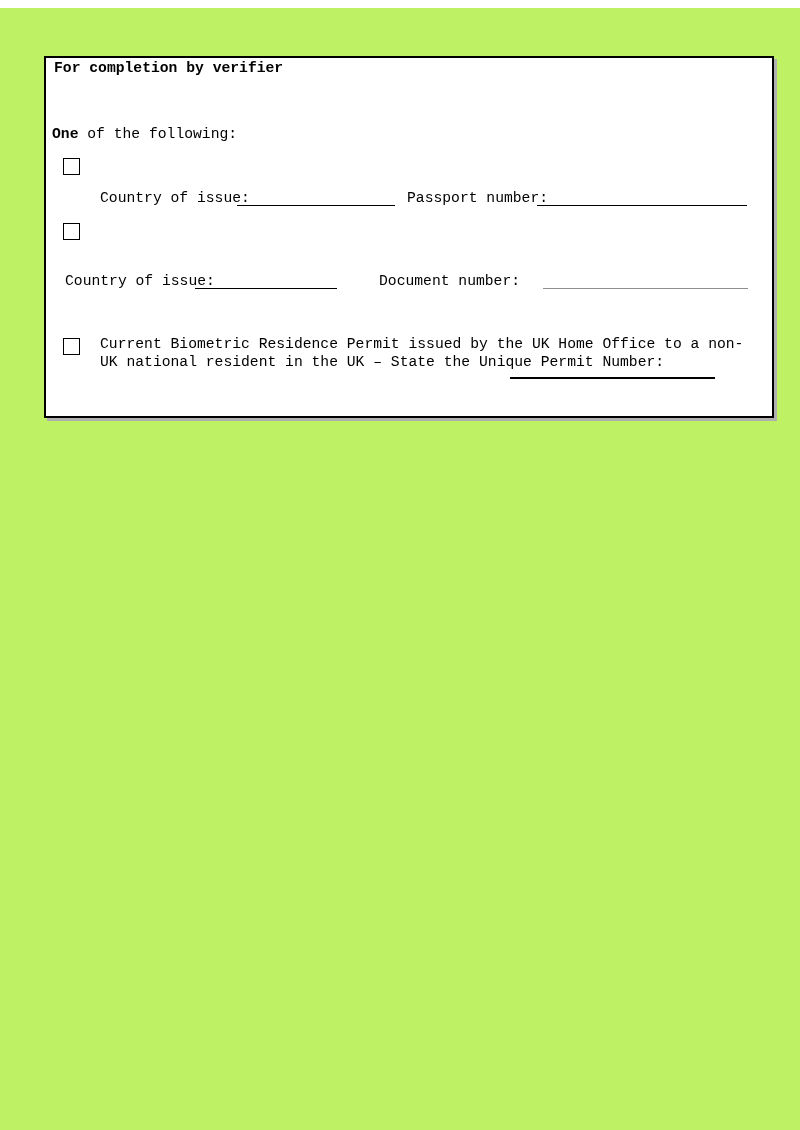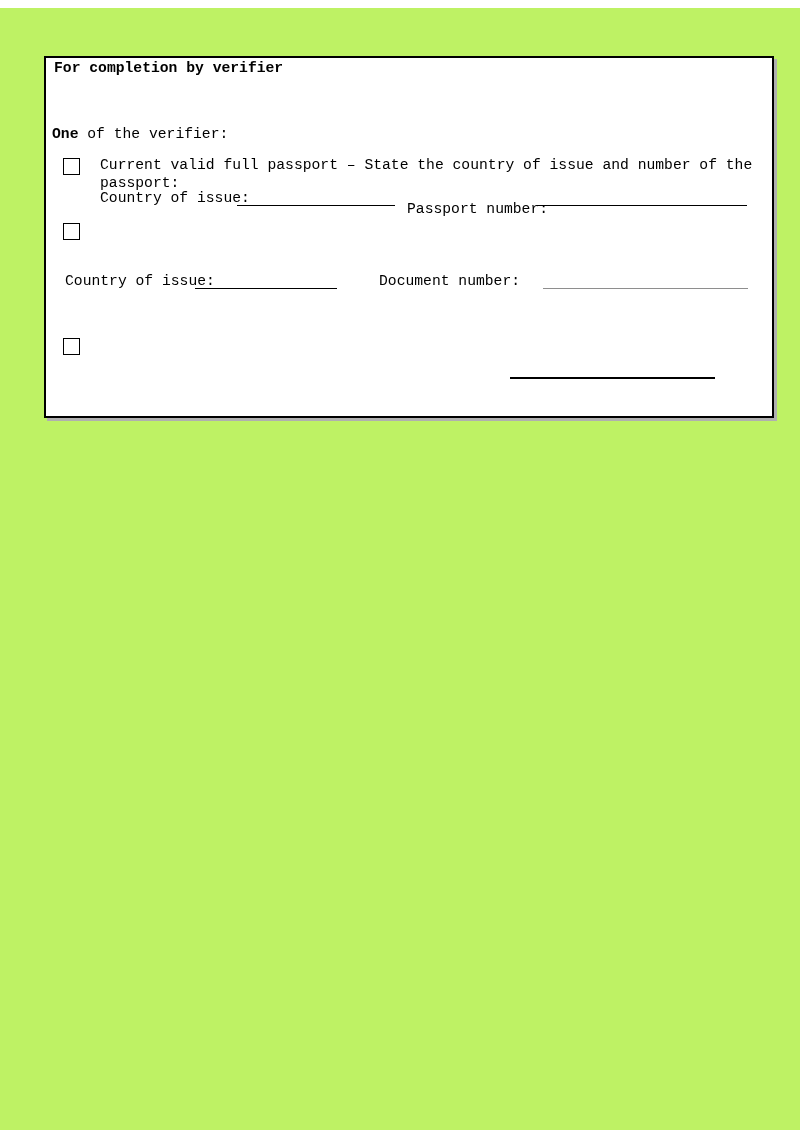--- a/index.html
+++ b/index.html
@@ -42,21 +42,21 @@
   }
   .cb1 { left: 17px; top: 100px; }
   .cb2 { left: 17px; top: 165px; }
   .cb3 { left: 17px; top: 280px; }
 
   .opt1 { left: 54px; top: 98px;  width: 680px; }
   .opt2 { left: 54px; top: 163px; width: 662px; }
   .opt3 { left: 54px; top: 277px; width: 650px; }
 
   .lbl-1a { left: 54px;  top: 131px; }
-  .lbl-1b { left: 361px; top: 142px; }
+  .lbl-1b { left: 361px; top: 131px; }
   .lbl-2a { left: 19px;  top: 214px; }
   .lbl-2b { left: 333px; top: 214px; }
 
   .entry-line { height: 0; border-bottom: 1.5px solid #000000; }
   .line-1a { left: 191px; top: 147px; width: 158px; }
   .line-1b { left: 491px; top: 147px; width: 210px; }
   .line-2a { left: 149px; top: 230px; width: 142px; }
   .line-2b { left: 497px; top: 230px; width: 205px; border-bottom-color: #8e8e8e; }
   .line-3  { left: 464px; top: 319px; width: 205px; border-bottom-width: 2px; }
 
@@ -73,39 +73,39 @@
 <body>
 
 <div class="page">
 
   <section class="form-box">
 
     <div class="abs box-header bold">For completion by verifier</div>
 
 
     <div class="abs intro-line">
-      <span class="bold">One</span><span> of the verifier:</span>
+      <span class="bold">One</span><span> of the following:</span>
     </div>
 
     <div class="abs checkbox cb1"></div>
-    <p class="abs opt1">Current valid full passport – State the country of issue and number of the passport:</p>
 
     <span class="abs lbl-1a">Country of issue:</span>
     <div class="abs entry-line line-1a"></div>
 
     <span class="abs lbl-1b">Passport number:</span>
     <div class="abs entry-line line-1b"></div>
 
     <div class="abs checkbox cb2"></div>
 
     <span class="abs lbl-2a">Country of issue:</span>
     <div class="abs entry-line line-2a"></div>
 
     <span class="abs lbl-2b">Document number:</span>
     <div class="abs entry-line line-2b"></div>
 
     <div class="abs checkbox cb3"></div>
+    <p class="abs opt3">Current Biometric Residence Permit issued by the UK Home Office to a non-UK national resident in the UK – State the Unique Permit Number:</p>
     <div class="abs entry-line line-3"></div>
 
   </section>
 
 
 </div>
 
 </body></html>

